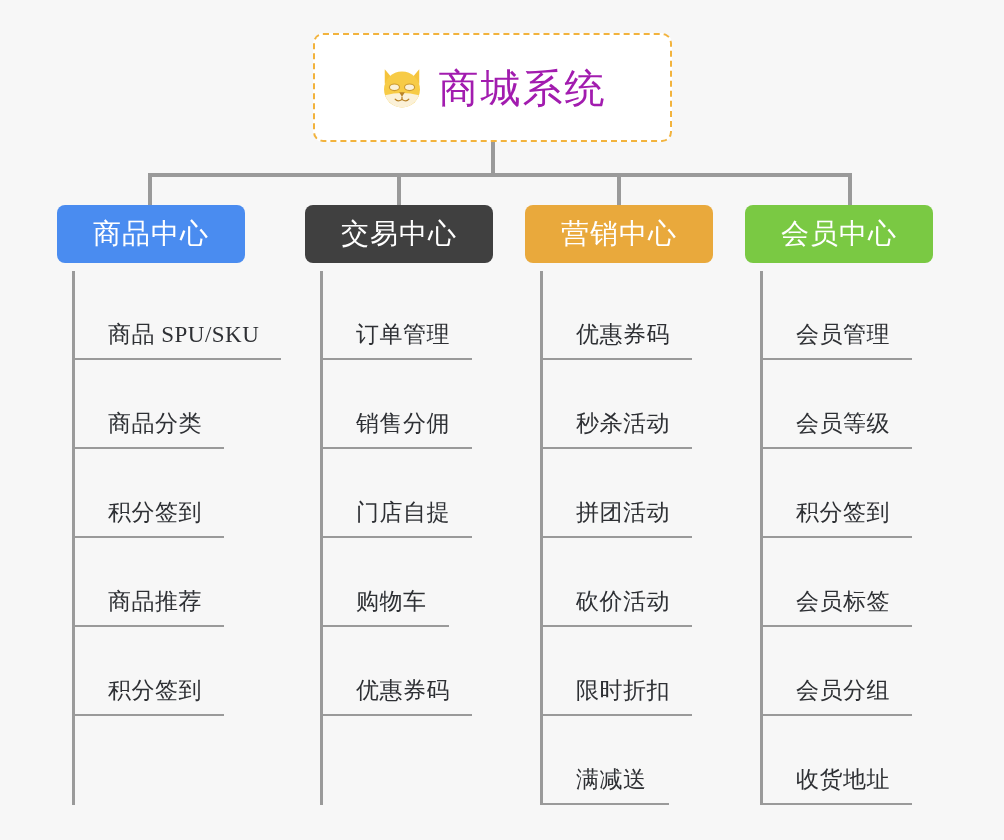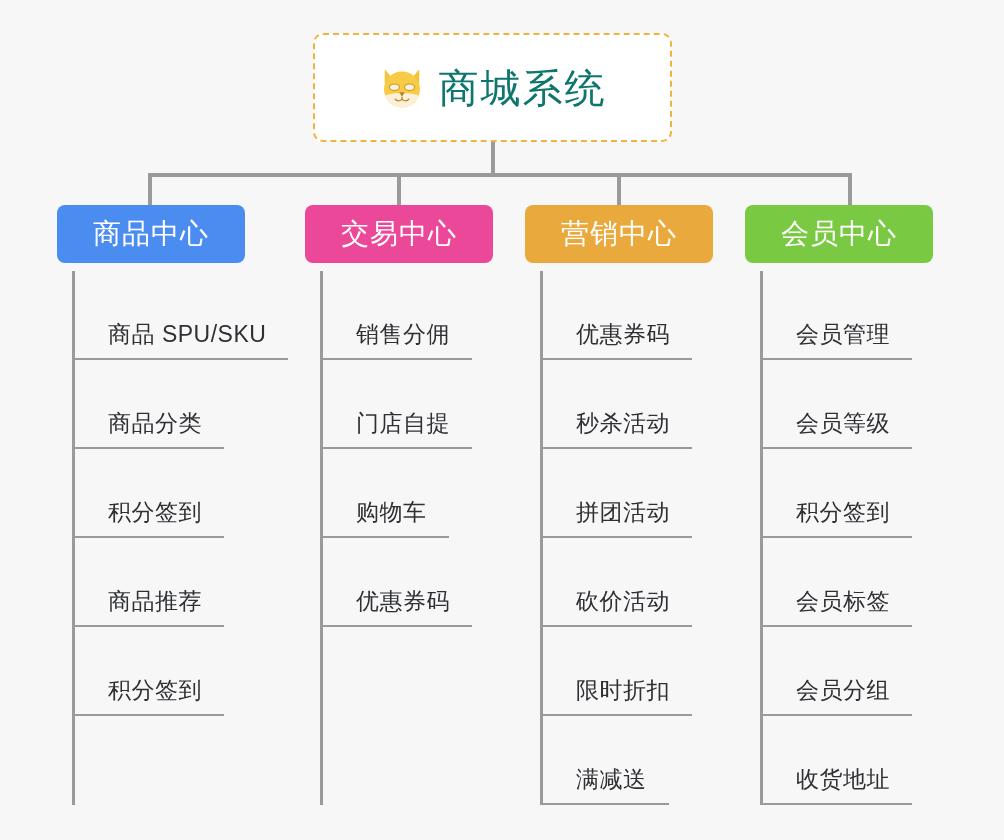--- a/index.html
+++ b/index.html
@@ -37,21 +37,21 @@
     gap: 14px;
   }
   .root-icon {
     width: 46px;
     height: 46px;
     flex: 0 0 auto;
     display: block;
   }
   .root-title {
     font-size: 40px;
-    color: #0f766e;
+    color: #a21caf;
     letter-spacing: 2px;
     line-height: 1;
     white-space: nowrap;
   }
 
   
   .conn {
     position: absolute;
     background: #9a9a9a;
   }
@@ -109,20 +109,21 @@
     position: relative;
     height: 89px;
     display: flex;
     align-items: flex-end;
   }
   .leaf-inner {
     display: inline-block;
     padding: 0 0 8px 33px;
     border-bottom: 2px solid #9a9a9a;
     margin-left: 3px;
+    font-family: Liberation Serif, serif;
   }
   .leaf-label {
     font-size: 23px;
     color: #2e3034;
     white-space: nowrap;
     letter-spacing: 0.5px;
     display: inline-block;
     padding-right: 22px;
   }
 </style>
@@ -174,25 +175,28 @@
       <div class="leaf-item">
           <div class="leaf-inner"><span class="leaf-label">商品推荐</span></div>
         </div>
       <div class="leaf-item">
           <div class="leaf-inner"><span class="leaf-label">积分签到</span></div>
         </div>
     </div>
   </div>
 
   <div class="branch" style="left:305px;width:188px;">
-    <div class="branch-header" style="background:#ec4899;width:188px;">
+    <div class="branch-header" style="background:#404040;width:188px;">
       <span>交易中心</span>
     </div>
     <div class="branch-trunk" style="height:534px;"></div>
     <div class="leaf-list">
+      <div class="leaf-item">
+          <div class="leaf-inner"><span class="leaf-label">订单管理</span></div>
+        </div>
       <div class="leaf-item">
           <div class="leaf-inner"><span class="leaf-label">销售分佣</span></div>
         </div>
       <div class="leaf-item">
           <div class="leaf-inner"><span class="leaf-label">门店自提</span></div>
         </div>
       <div class="leaf-item">
           <div class="leaf-inner"><span class="leaf-label">购物车</span></div>
         </div>
       <div class="leaf-item">

